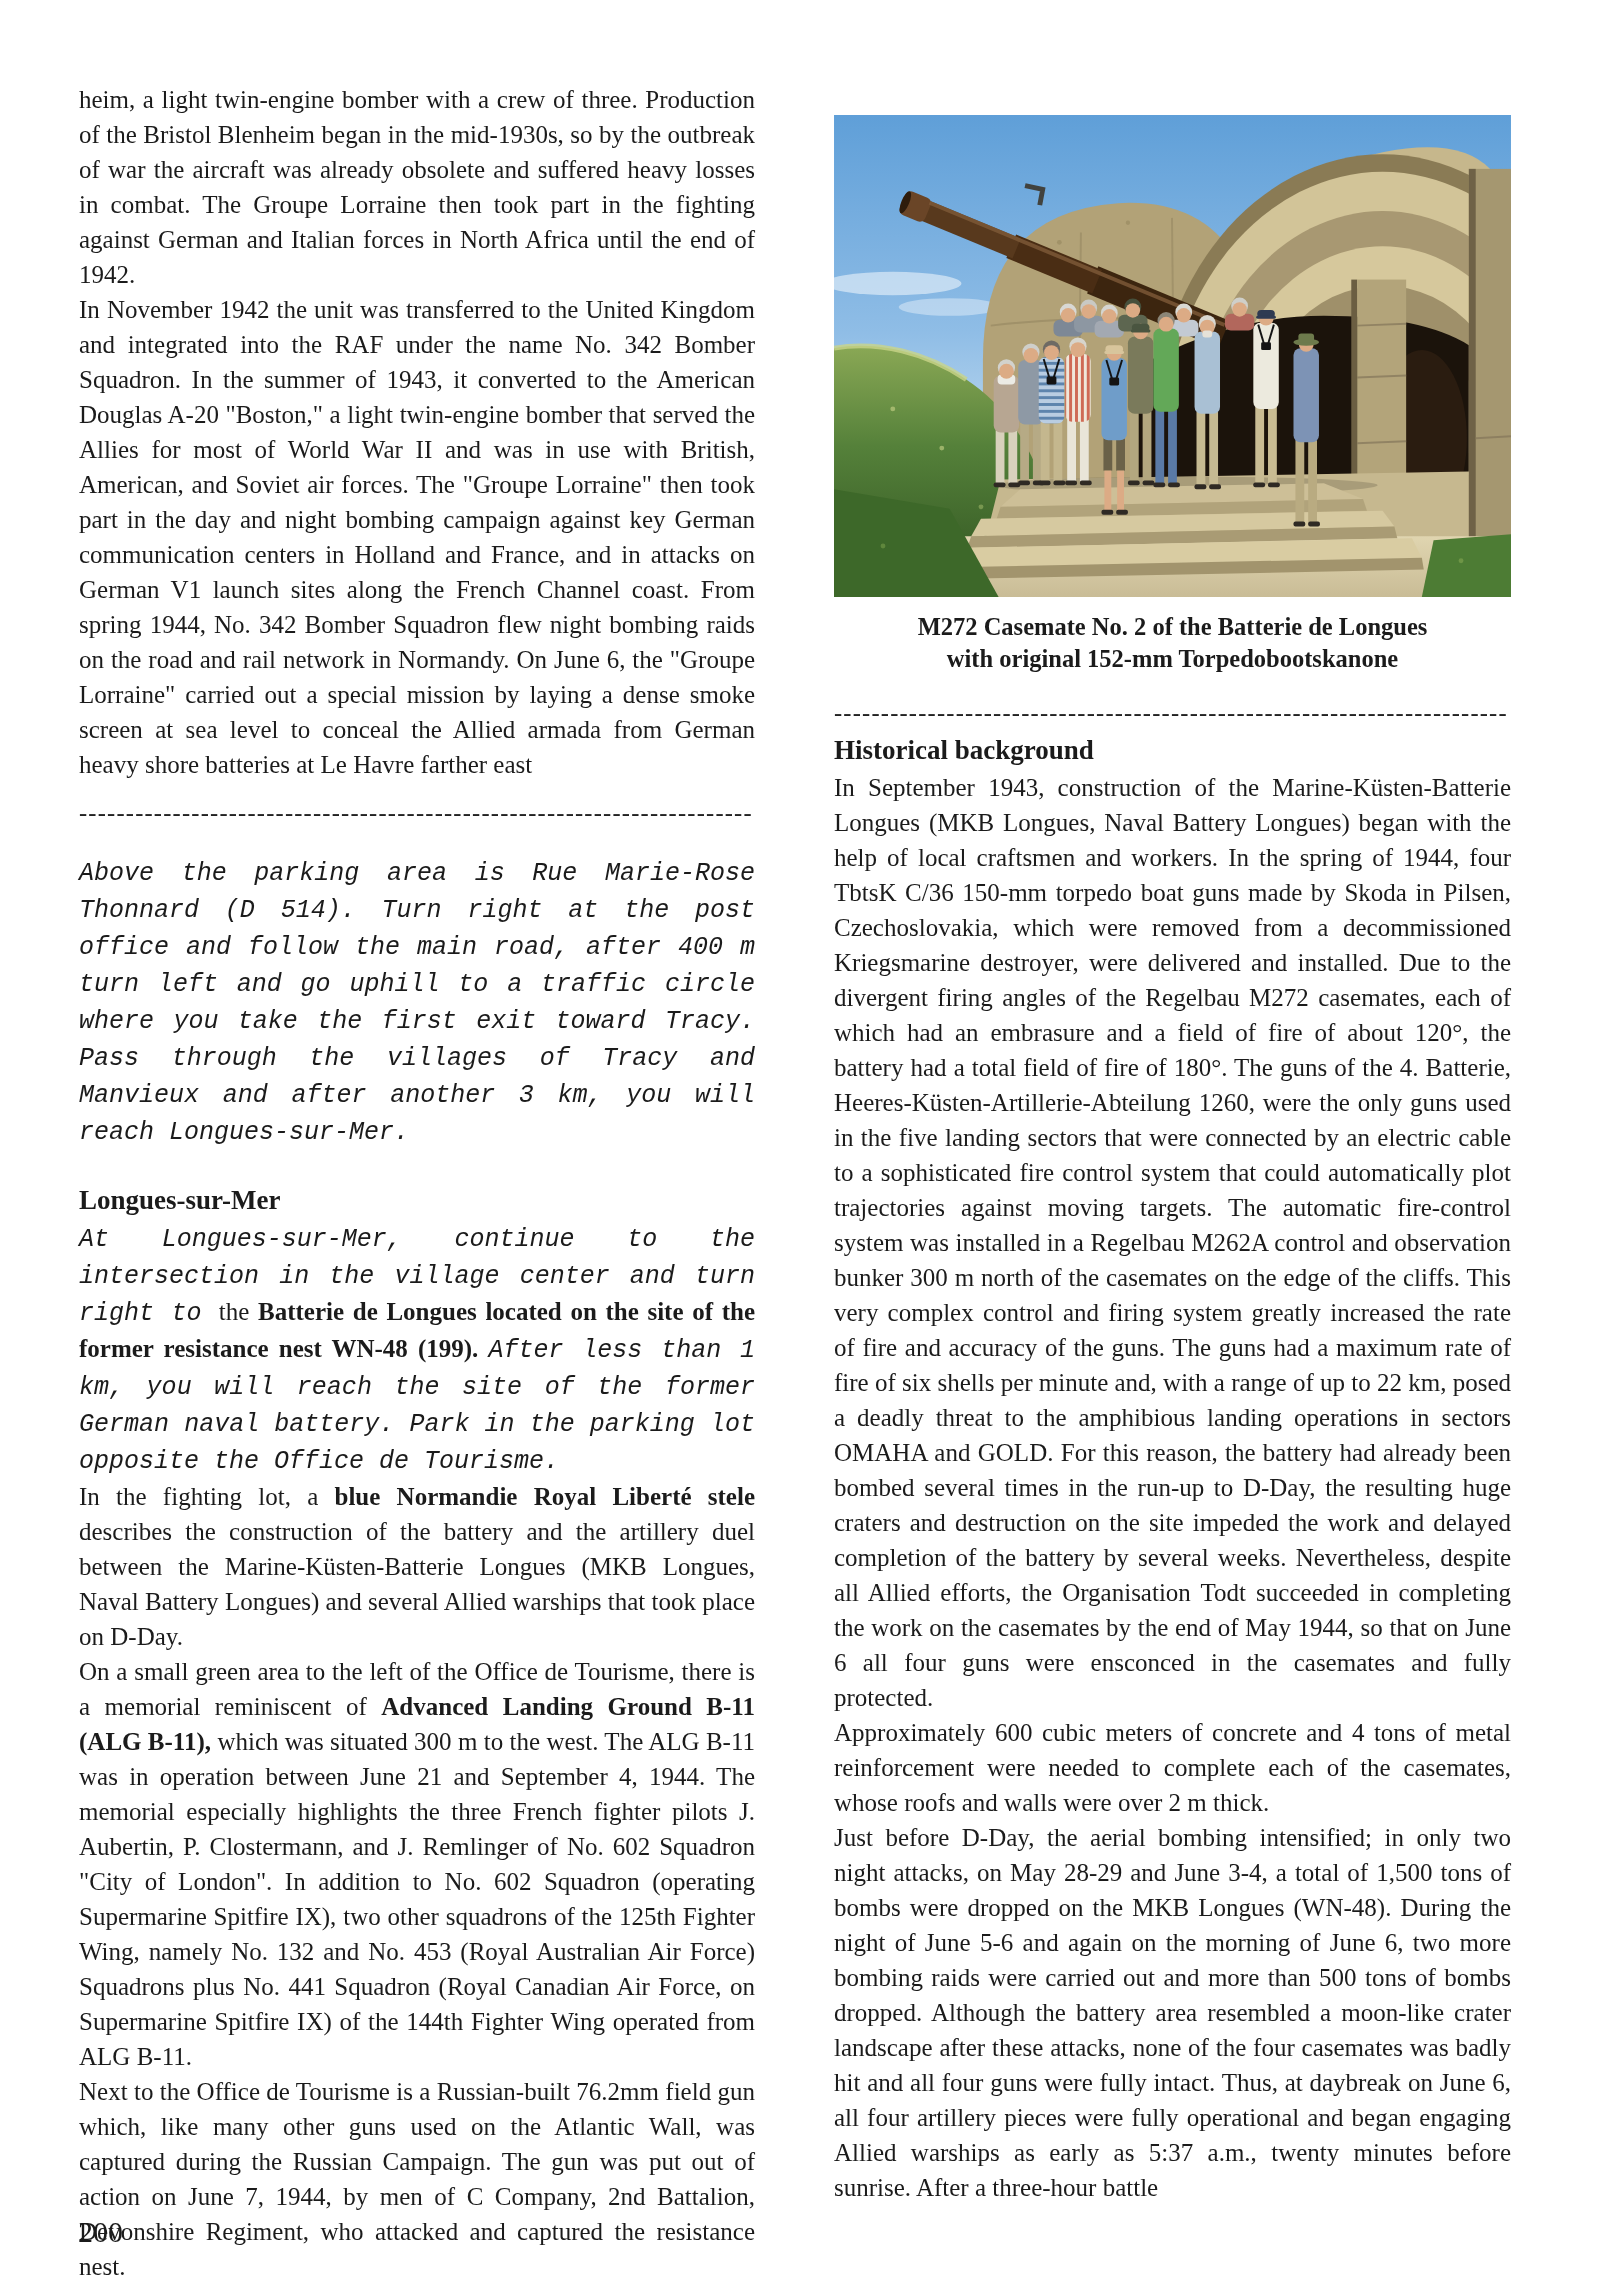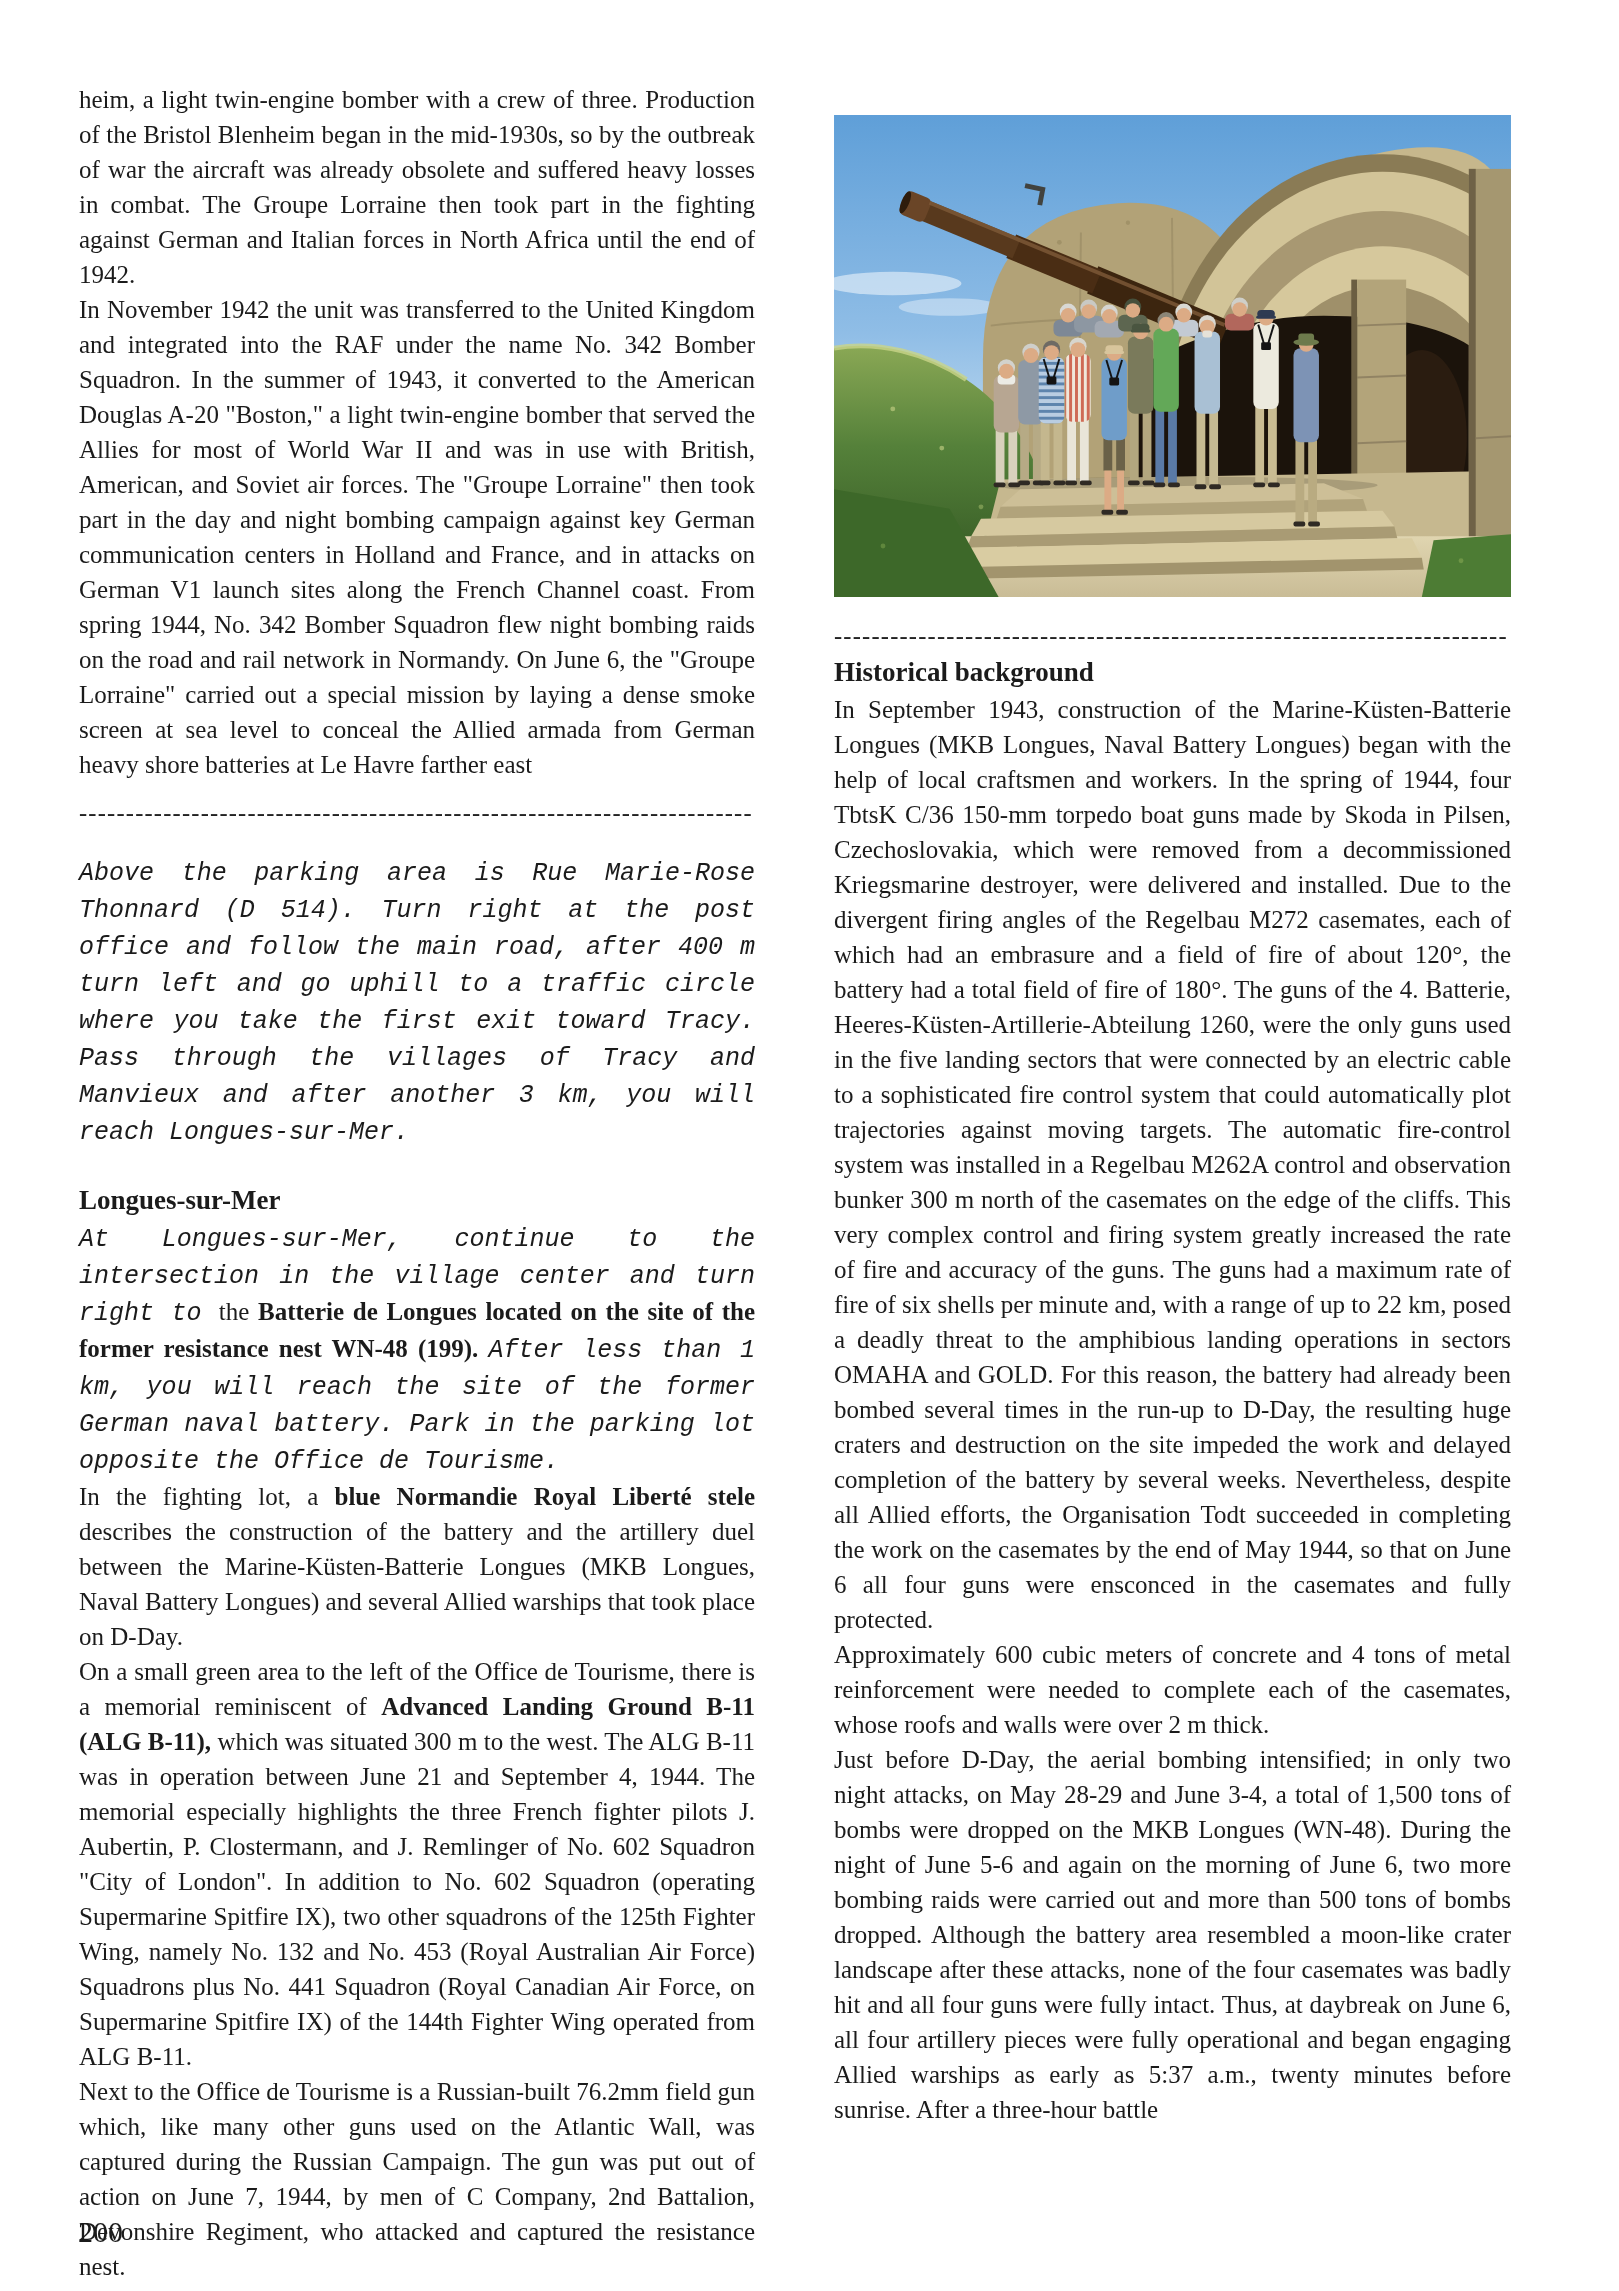--- a/index.html
+++ b/index.html
@@ -297,20 +297,24 @@
             </g>
           </g>
 
         <g>
           <path d="M0,382 L118,402 L168,492 L0,492 Z" fill="#3d6829"></path>
           <path d="M612,434 L691,428 L691,492 L600,492 Z" fill="#4d7c34"></path>
           <circle cx="640" cy="455" r="2.5" fill="#7ca04f" opacity="0.7"></circle>
           <circle cx="50" cy="440" r="2.5" fill="#6d9445" opacity="0.7"></circle>
         </g>
       </svg>
+      <figcaption>
+        <div>M272 Casemate No. 2 of the Batterie de Longues</div>
+        <div>with original 152-mm Torpedobootskanone</div>
+      </figcaption>
     </figure>
     <div class="divider">------------------------------------------------------------------------</div>
     <h2 class="heading">Historical background</h2>
     <p class="body"><span class="rn">In September 1943, construction of the Marine-Küsten-Batterie Longues (MKB Longues, Naval Battery Longues) began with the help of local craftsmen and workers. In the spring of 1944, four TbtsK C/36 150-mm torpedo boat guns made by Skoda in Pilsen, Czechoslovakia, which were removed from a decommissioned Kriegsmarine destroyer, were delivered and installed. Due to the divergent firing angles of the Regelbau M272 casemates, each of which had an embrasure and a field of fire of about 120°, the battery had a total field of fire of 180°. The guns of the 4. Batterie, Heeres-Küsten-Artillerie-Abteilung 1260, were the only guns used in the five landing sectors that were connected by an electric cable to a sophisticated fire control system that could automatically plot trajectories against moving targets. The automatic fire-control system was installed in a Regelbau M262A control and observation bunker 300 m north of the casemates on the edge of the cliffs. This very complex control and firing system greatly increased the rate of fire and accuracy of the guns. The guns had a maximum rate of fire of six shells per minute and, with a range of up to 22 km, posed a deadly threat to the amphibious landing operations in sectors OMAHA and GOLD. For this reason, the battery had already been bombed several times in the run-up to D-Day, the resulting huge craters and destruction on the site impeded the work and delayed completion of the battery by several weeks. Nevertheless, despite all Allied efforts, the Organisation Todt succeeded in completing the work on the casemates by the end of May 1944, so that on June 6 all four guns were ensconced in the casemates and fully protected.</span></p>
     <p class="body"><span class="rn">Approximately 600 cubic meters of concrete and 4 tons of metal reinforcement were needed to complete each of the casemates, whose roofs and walls were over 2 m thick.</span></p>
     <p class="body"><span class="rn">Just before D-Day, the aerial bombing intensified; in only two night attacks, on May 28-29 and June 3-4, a total of 1,500 tons of bombs were dropped on the MKB Longues (WN-48). During the night of June 5-6 and again on the morning of June 6, two more bombing raids were carried out and more than 500 tons of bombs dropped. Although the battery area resembled a moon-like crater landscape after these attacks, none of the four casemates was badly hit and all four guns were fully intact. Thus, at daybreak on June 6, all four artillery pieces were fully operational and began engaging Allied warships as early as 5:37 a.m., twenty minutes before sunrise. After a three-hour battle</span></p>
   </div>
 
   <div class="page-number">200</div>
 </div>

